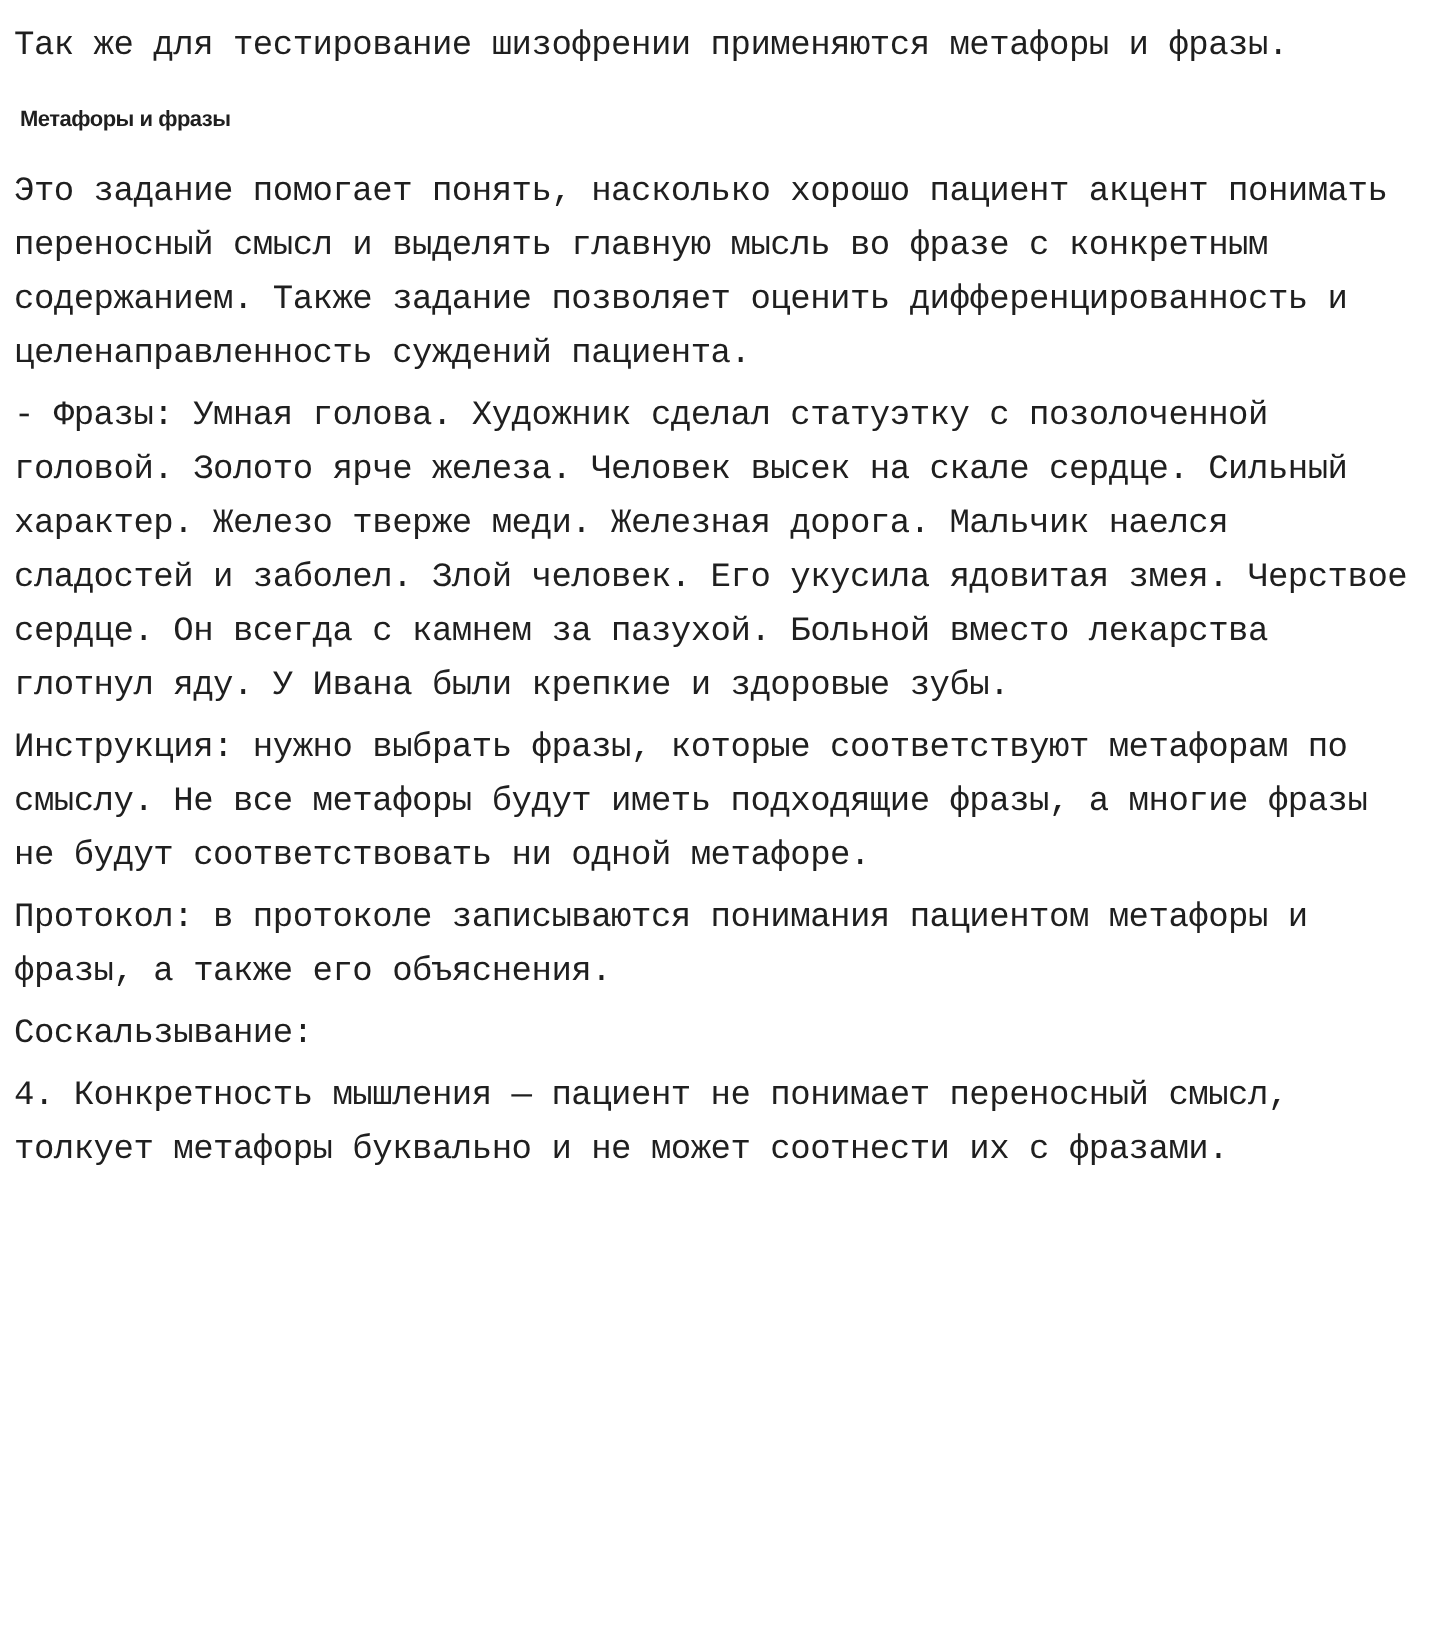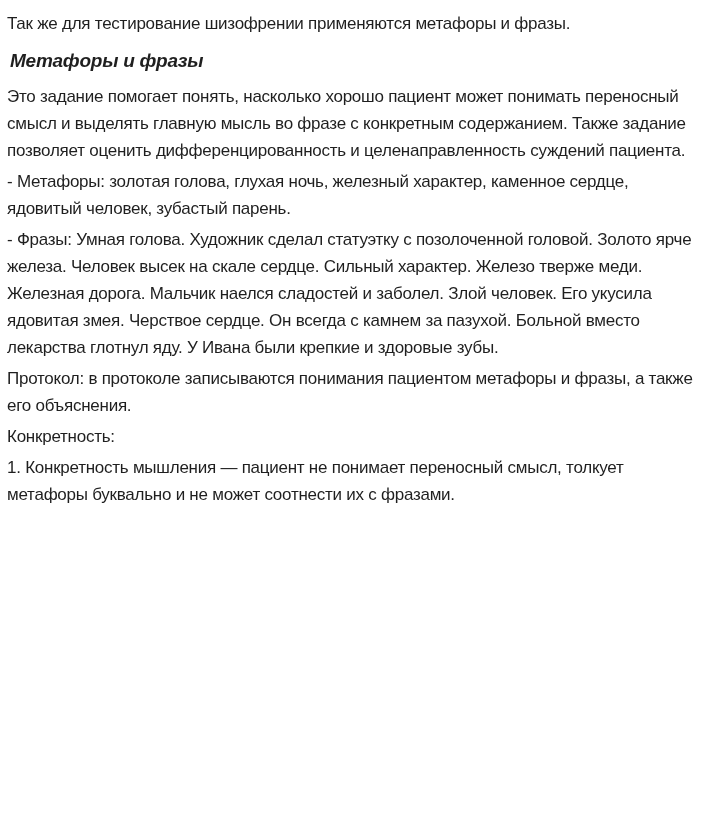--- a/index.html
+++ b/index.html
@@ -14,44 +14,44 @@
     font-size: 17px;
     line-height: 27px;
     color: #1f1f1f;
     letter-spacing: -0.25px;
     box-sizing: border-box;
     padding: 10px 10px 0 7px;
     overflow: hidden;
   }
   .doc p {
     margin: 0 0 4px 0;
+    font-family: Liberation Mono, monospace;
   }
   .doc h3 {
-    font-size: 19px;
+    font-size: 11px;
     line-height: 27px;
     font-weight: 700;
     margin: 10px 0 9px 0;
     padding-left: 3px;
-    font-style: italic;
   }
   .authors-block {
     margin: 0;
   }
 </style>
 </head>
 <body>
 
 <div class="doc">
   <p>Так же для тестирование шизофрении применяются метафоры и фразы.</p>
 
   <h3>Метафоры и фразы</h3>
 
-  <p>Это задание помогает понять, насколько хорошо пациент может понимать переносный смысл и выделять главную мысль во фразе с конкретным содержанием. Также задание позволяет оценить дифференцированность и целенаправленность суждений пациента.</p>
-  <p>- Метафоры: золотая голова, глухая ночь, железный характер, каменное сердце, ядовитый человек, зубастый парень.</p>
+  <p>Это задание помогает понять, насколько хорошо пациент акцент понимать переносный смысл и выделять главную мысль во фразе с конкретным содержанием. Также задание позволяет оценить дифференцированность и целенаправленность суждений пациента.</p>
   <p>- Фразы: Умная голова. Художник сделал статуэтку с позолоченной головой. Золото ярче железа. Человек высек на скале сердце. Сильный характер. Железо тверже меди. Железная дорога. Мальчик наелся сладостей и заболел. Злой человек. Его укусила ядовитая змея. Черствое сердце. Он всегда с камнем за пазухой. Больной вместо лекарства глотнул яду. У Ивана были крепкие и здоровые зубы.</p>
+  <p>Инструкция: нужно выбрать фразы, которые соответствуют метафорам по смыслу. Не все метафоры будут иметь подходящие фразы, а многие фразы не будут соответствовать ни одной метафоре.</p>
   <p>Протокол: в протоколе записываются понимания пациентом метафоры и фразы, а также его объяснения.</p>
-  <p>Конкретность:</p>
-  <p>1. Конкретность мышления — пациент не понимает переносный смысл, толкует метафоры буквально и не может соотнести их с фразами.</p>
+  <p>Соскальзывание:</p>
+  <p>4. Конкретность мышления — пациент не понимает переносный смысл, толкует метафоры буквально и не может соотнести их с фразами.</p>
 
   <p class="authors-block">
     <br>
   </p>
 </div>
 
 </body></html>

